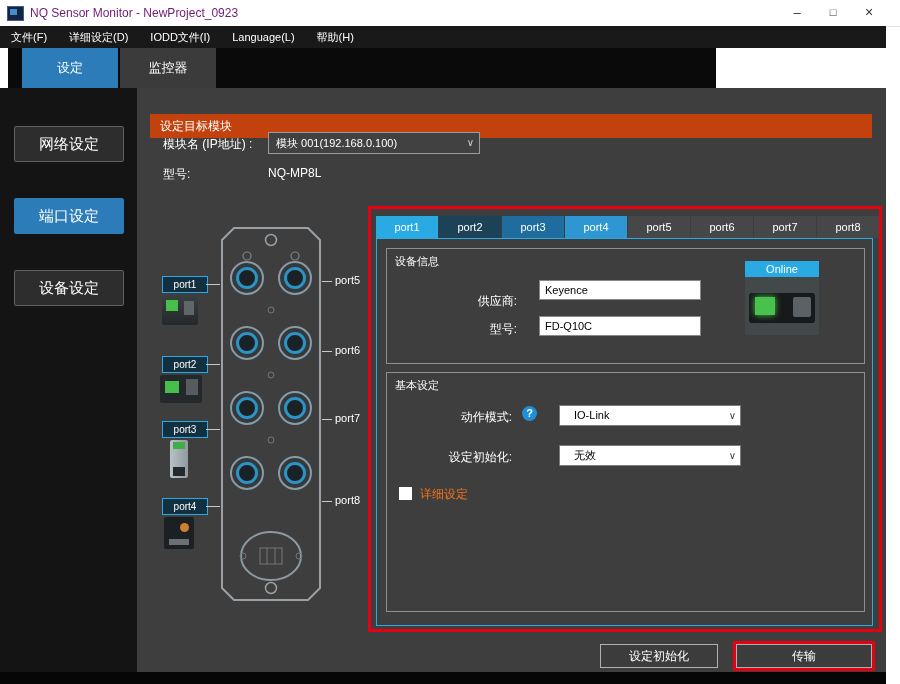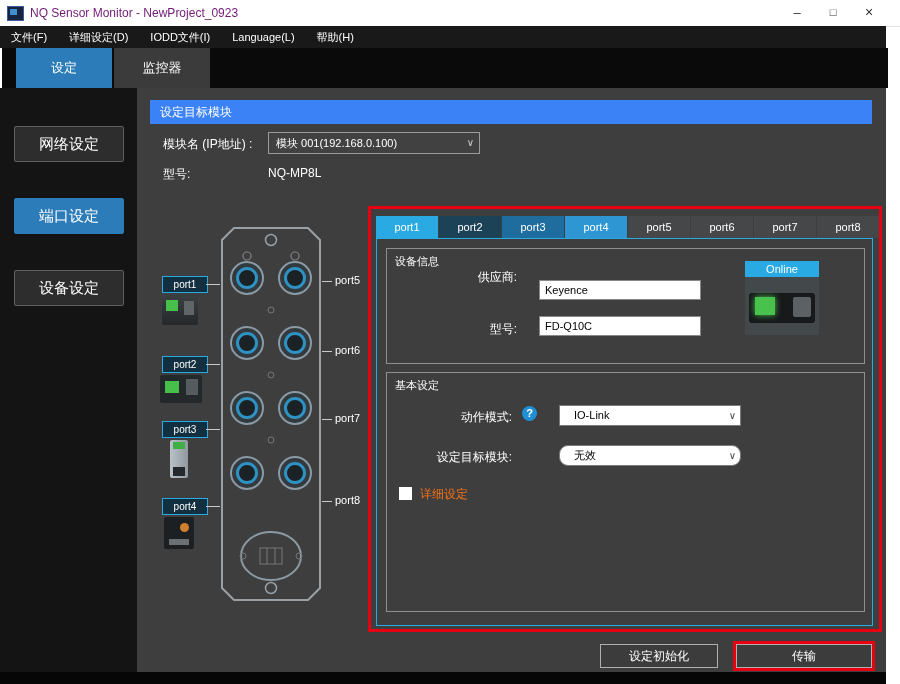--- a/index.html
+++ b/index.html
@@ -10,35 +10,35 @@
   .titlebar{position:absolute;left:0;top:0;width:900px;height:26px;background:#ffffff;border-bottom:1px solid #e3e3e3;}
   .app-icon{position:absolute;left:7px;top:6px;width:15px;height:13px;background:#17233f;border:1px solid #3a5a9a;}
   .app-icon:after{content:"";position:absolute;left:2px;top:2px;width:7px;height:6px;background:#3f8fd0;}
   .title-text{position:absolute;left:30px;top:6px;font-size:12px;color:#701a75;white-space:nowrap;}
   .win-btn{position:absolute;top:0;width:34px;height:26px;text-align:center;line-height:25px;font-size:13px;color:#333;cursor:default;}
   .win-min{left:780px;} .win-max{left:816px;font-size:11px;} .win-close{left:852px;font-size:14px;}
 
   
   .menubar{position:absolute;left:0;top:26px;width:886px;height:22px;background:#191919;display:flex;align-items:center;}
   .menu-item{color:#fff;font-size:11px;padding:0 11px;line-height:22px;}
-  .tabrow{position:absolute;left:2px;top:48px;width:886px;height:40px;background:#0a0a0a;}
+  .tabrow{position:absolute;left:8px;top:48px;width:708px;height:40px;background:#0a0a0a;}
   .main-tab{position:absolute;top:0;height:40px;width:96px;text-align:center;line-height:40px;font-size:13px;color:#fff;}
   .main-tab.active{left:14px;background:#2b7cb8;}
   .main-tab.inactive{left:112px;background:#3b3b3b;}
 
   .sidebar{position:absolute;left:0;top:88px;width:137px;height:584px;background:#141414;}
   .side-btn{position:absolute;left:14px;width:108px;height:34px;background:#2d2d2d;border:1px solid #5f5f5f;color:#fff;font-size:15px;display:flex;align-items:center;justify-content:center;border-radius:2px;}
   .side-btn.active{background:#2b7cb8;border-color:#2b7cb8;}
   .side-1{top:38px;} .side-2{top:110px;} .side-3{top:182px;}
 
   .main{position:absolute;left:137px;top:88px;width:749px;height:584px;background:#3e3e3e;}
   .bottom-strip{position:absolute;left:0;top:672px;width:886px;height:12px;background:#060606;}
 
   
-  .section-header{position:absolute;left:13px;top:12px;width:722px;height:24px;background:#3b82f6;color:#fff;font-size:12px;line-height:24px;padding-left:10px;box-sizing:border-box;}
+  .section-header{position:absolute;left:13px;top:26px;width:722px;height:24px;background:#c2410c;color:#fff;font-size:12px;line-height:24px;padding-left:10px;box-sizing:border-box;}
   .lbl{position:absolute;color:#fff;font-size:12px;white-space:nowrap;}
   .module-combo{position:absolute;left:131px;top:44px;width:212px;height:22px;background:#414141;border:1px solid #9b9b9b;color:#fff;font-size:11px;line-height:20px;padding:0 18px 0 7px;box-sizing:border-box;white-space:nowrap;}
   .module-combo .chev{position:absolute;right:5px;top:0;color:#cfcfcf;font-size:10px;line-height:20px;}
   .model-value{position:absolute;left:131px;top:78px;color:#fff;font-size:12px;}
 
   
   .module-svg{position:absolute;left:83px;top:138px;}
   .pl-box{position:absolute;left:25px;width:44px;height:15px;border:1px solid #29aae2;background:#12303f;color:#fff;font-size:10px;text-align:center;line-height:15px;}
   .cline{position:absolute;height:1px;background:#c9c9c9;}
   .pr-label{position:absolute;left:198px;color:#fff;font-size:11px;}
@@ -203,21 +203,21 @@
         <div class="ptab idle">port5</div>
         <div class="ptab idle">port6</div>
         <div class="ptab idle">port7</div>
         <div class="ptab idle">port8</div>
       </div>
 
       <div class="panel-body">
 
         <div class="group group-info">
           <div class="group-title">设备信息</div>
-          <div class="flabel" style="left:30px;top:20px;width:100px;">供应商:</div>
+          <div class="flabel" style="left:30px;top:44px;width:100px;">供应商:</div>
           <input class="text-input" style="left: 140px; top: 31px; width: 162px;" value="Keyence">
           <div class="flabel" style="left:30px;top:72px;width:100px;">型号:</div>
           <input class="text-input" style="left: 140px; top: 67px; width: 162px;" value="FD-Q10C">
           <div class="badge">Online</div>
           <div class="online-photo">
             <div class="op-body"></div>
             <div class="op-screen"></div>
             <div class="op-part"></div>
           </div>
         </div>
@@ -225,22 +225,22 @@
         <div class="group group-basic">
           <div class="group-title">基本设定</div>
 
           <div class="flabel" style="left:30px;top:36px;width:95px;">动作模式:</div>
           <div class="help-icon">?</div>
           <div class="combo-light" style="left:172px;top:32px;">
             <span>IO-Link</span>
             <span class="chev">∨</span>
           </div>
 
-          <div class="flabel" style="left:10px;top:76px;width:115px;">设定目标模块:</div>
-          <div class="combo-light" style="left:172px;top:72px;border-radius:9px;">
+          <div class="flabel" style="left:10px;top:76px;width:115px;">设定初始化:</div>
+          <div class="combo-light" style="left:172px;top:72px;">
             <span>无效</span>
             <span class="chev">∨</span>
           </div>
 
           <div class="checkbox"></div>
           <div class="check-label">详细设定</div>
         </div>
 
       </div>
     </div>

